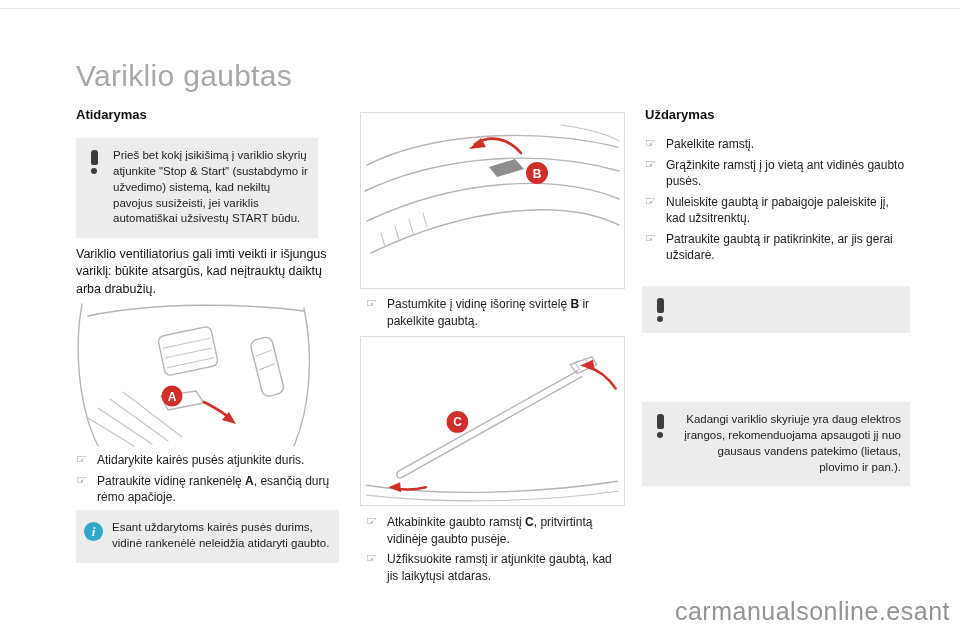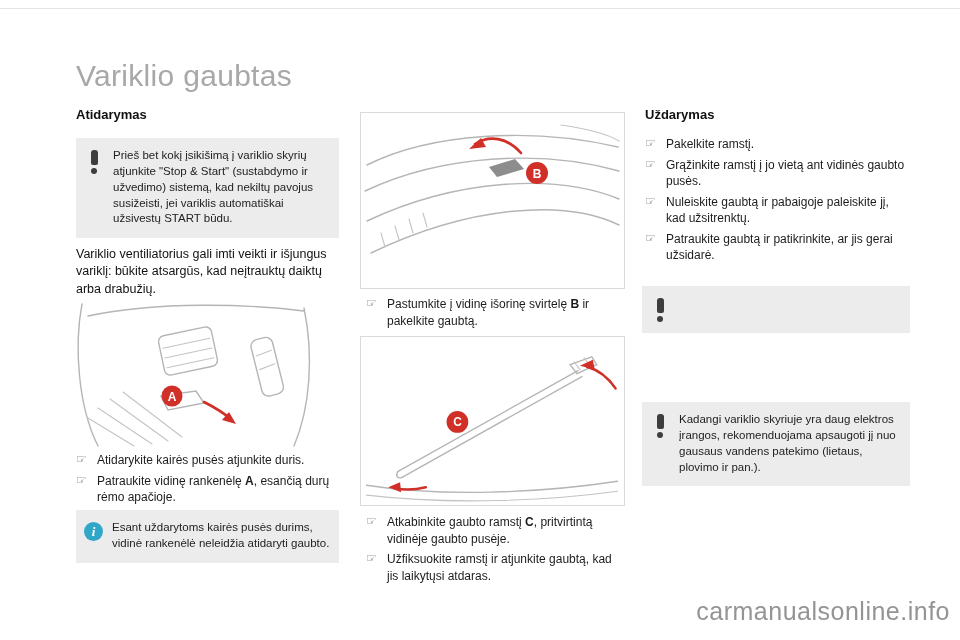--- a/index.html
+++ b/index.html
@@ -35,24 +35,24 @@
   .wbar { width:7px; height:15px; background:#3d3d3d; border-radius:3px 3px 2px 2px; }
   .wdot { width:6px; height:6px; border-radius:50%; background:#3d3d3d; margin-top:3px; }
 
   .iicon {
     width:19px; height:19px; flex:0 0 19px; border-radius:50%;
     background:var(--info-blue,#30a6c9); color:#fff;
     font-family:"Liberation Serif", serif; font-style:italic; font-weight:bold; font-size:13px;
     display:flex; align-items:center; justify-content:center; margin-top:2px;
   }
 
-  .box-stopstart { left:76px; top:138px; width:263px; }
+  .box-stopstart { left:76px; top:138px; width:242px; }
   .box-doorinfo  { left:76px; top:510px; width:263px; }
   .box-wind      { left:642px; top:286px; width:268px; }
-  .box-water     { left:642px; top:402px; width:268px; }
+  .box-water     { left:642px; top:402px; width:268px;text-align:right; }
 
   .boldnote {
     position:absolute; left:76px; top:246px; width:268px;
     font-weight:normal; font-size:12.5px; color:#111;
   }
 
   .illus { position:absolute; background:#fff; }
   .illus svg { display:block; width:100%; height:100%; }
   .illus-pedals { left:68px;  top:296px; width:258px; height:156px; }
   .illus-hood   { left:360px; top:112px; width:265px; height:177px; border:1px solid #dadada; }
@@ -235,14 +235,14 @@
   </div>
 
   <div class="graybox box-water">
     <span class="wicon">
       <span class="wbar"></span>
       <span class="wdot"></span>
     </span>
     <p>Kadangi variklio skyriuje yra daug elektros įrangos, rekomenduojama apsaugoti jį nuo gausaus vandens patekimo (lietaus, plovimo ir pan.).</p>
   </div>
 
-  <div class="watermark">carmanualsonline.info</div>
+  <div class="watermark">carmanualsonline.esant</div>
 </div>
 
 </body></html>

